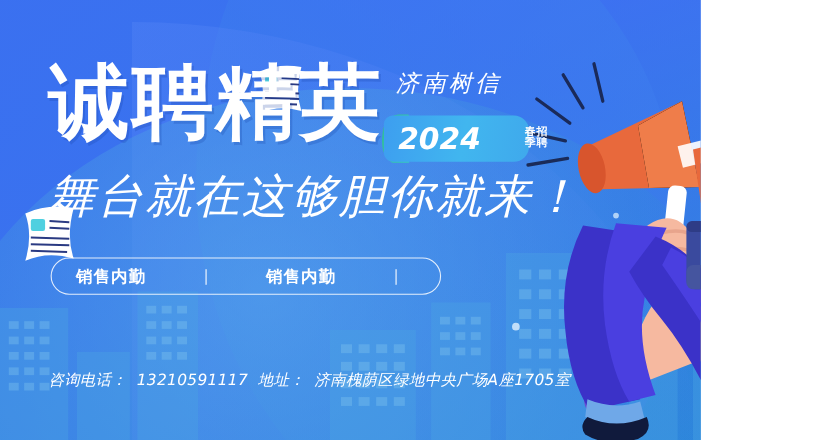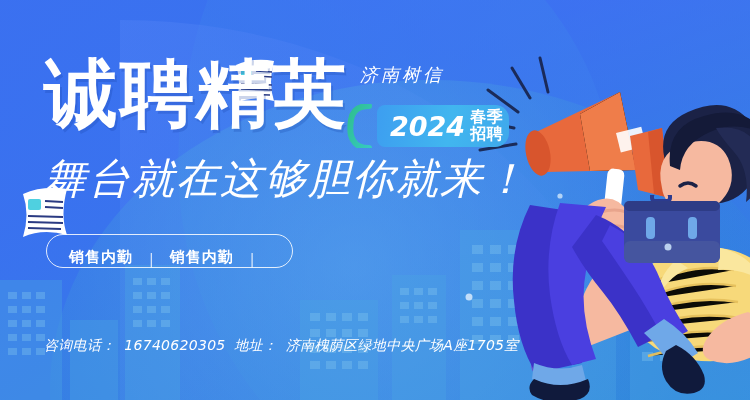--- a/index.html
+++ b/index.html
@@ -1,20 +1,20 @@
 <!DOCTYPE html>
 <html><head>
 <meta charset="utf-8">
 <style>
   html,body{margin:0;padding:0;background:#fff;}
   body{font-family:"Liberation Sans","DejaVu Sans",sans-serif;}
 
   .banner{
     position:relative;
-    width:750px;height:400px;
+    width:637px;height:400px;
     overflow:hidden;
     background:linear-gradient(160deg,#3a6ff0 0%,#3668ee 32%,#2b7fd8 68%,#1e8ccb 100%);
   }
 
   
   .bg-swoosh-dark{
     position:absolute;left:-140px;top:-120px;
     width:760px;height:700px;
     border-radius:50% 46% 52% 48%/52% 48% 50% 50%;
     background:linear-gradient(150deg,#3b6ef1 0%,#3a74ef 40%,#2f8ad9 100%);
@@ -54,70 +54,71 @@
     font-weight:bold;
     color:#ffffff;
     letter-spacing:2px;
     font-family:"DejaVu Sans","Liberation Sans",sans-serif;
     text-shadow:2px 3px 0 rgba(20,60,160,.22);
     white-space:nowrap;
   }
 
   .company{
     position:absolute;left:360px;top:66px;
-    font-size:18px;line-height:1;
+    font-size:21px;line-height:1;
     color:#ffffff;
     letter-spacing:3px;
     font-style:italic;
     font-family:"DejaVu Sans","Liberation Sans",sans-serif;
     white-space:nowrap;
     text-align:center;
   }
 
   .badge-wrap{position:absolute;left:345px;top:104px;width:150px;height:44px;}
   .badge-stroke{
     position:absolute;left:0;top:0;width:30px;height:44px;
   }
   .badge{
-    position:absolute;left:32px;top:1px;
+    position:absolute;left:4px;top:1px;
     height:42px;width:132px;
     background:linear-gradient(100deg,#3d9ef0 0%,#41b6ef 55%,#3fa9ec 100%);
     border-radius:8px 14px 14px 8px;
-    display:flex;align-items:center;
+    display:flex;align-items:center;gap:35px;
   }
   .badge-year{
     color:#ffffff;font-size:27px;font-weight:bold;font-style:italic;
     margin-left:13px;letter-spacing:0px;line-height:1;
     font-family:"DejaVu Sans","Liberation Sans",sans-serif;
   }
   .badge-season{
-    margin-left:5px;display:flex;flex-direction:column;
+    margin-left:5px;display:flex;flex-direction:row;
     line-height:1.05;color:#ffffff;font-weight:bold;
-    font-size:16px;letter-spacing:.5px;
+    font-size:10px;letter-spacing:.5px;
     font-family:"DejaVu Sans","Liberation Sans",sans-serif;
   }
 
   .subline{
     position:absolute;left:44px;top:155px;
     font-size:42px;line-height:1.15;
     color:#ffffff;
     font-style:italic;
     letter-spacing:2px;
     font-family:Liberation Sans, sans-serif;
     white-space:nowrap;
   }
 
   .positions{
     position:absolute;left:46px;top:234px;
     height:34px;
     border:1.6px solid rgba(255,255,255,.85);
     border-radius:19px;
-    display:flex;align-items:flex-end;
-    padding:0 22px;
+    display:flex;align-items:center;
+    padding:14px 22px;
     box-sizing:border-box;
+    gap:36px;
   }
   .pos-item{
     color:#ffffff;font-size:15px;font-weight:bold;letter-spacing:1px;
     font-family:"DejaVu Sans","Liberation Sans",sans-serif;
     white-space:nowrap;
   }
   .pos-sep{
     color:rgba(255,255,255,.8);font-size:14px;margin:0 16px;
     font-family:"DejaVu Sans","Liberation Sans",sans-serif;
   }
@@ -421,19 +422,19 @@
 
     <div class="positions">
       <span class="pos-item">销售内勤</span>
       <span class="pos-sep">|</span>
       <span class="pos-item">销售内勤</span>
       <span class="pos-sep">|</span>
     </div>
 
     <div class="contact">
       <span>咨询电话：</span>
-      <span>16740620305</span>
+      <span>13210591117</span>
       <span>地址：</span>
       <span>济南槐荫区绿地中央广场A座1705室</span>
     </div>
 
   </div>
 </div>
 
 </body></html>

